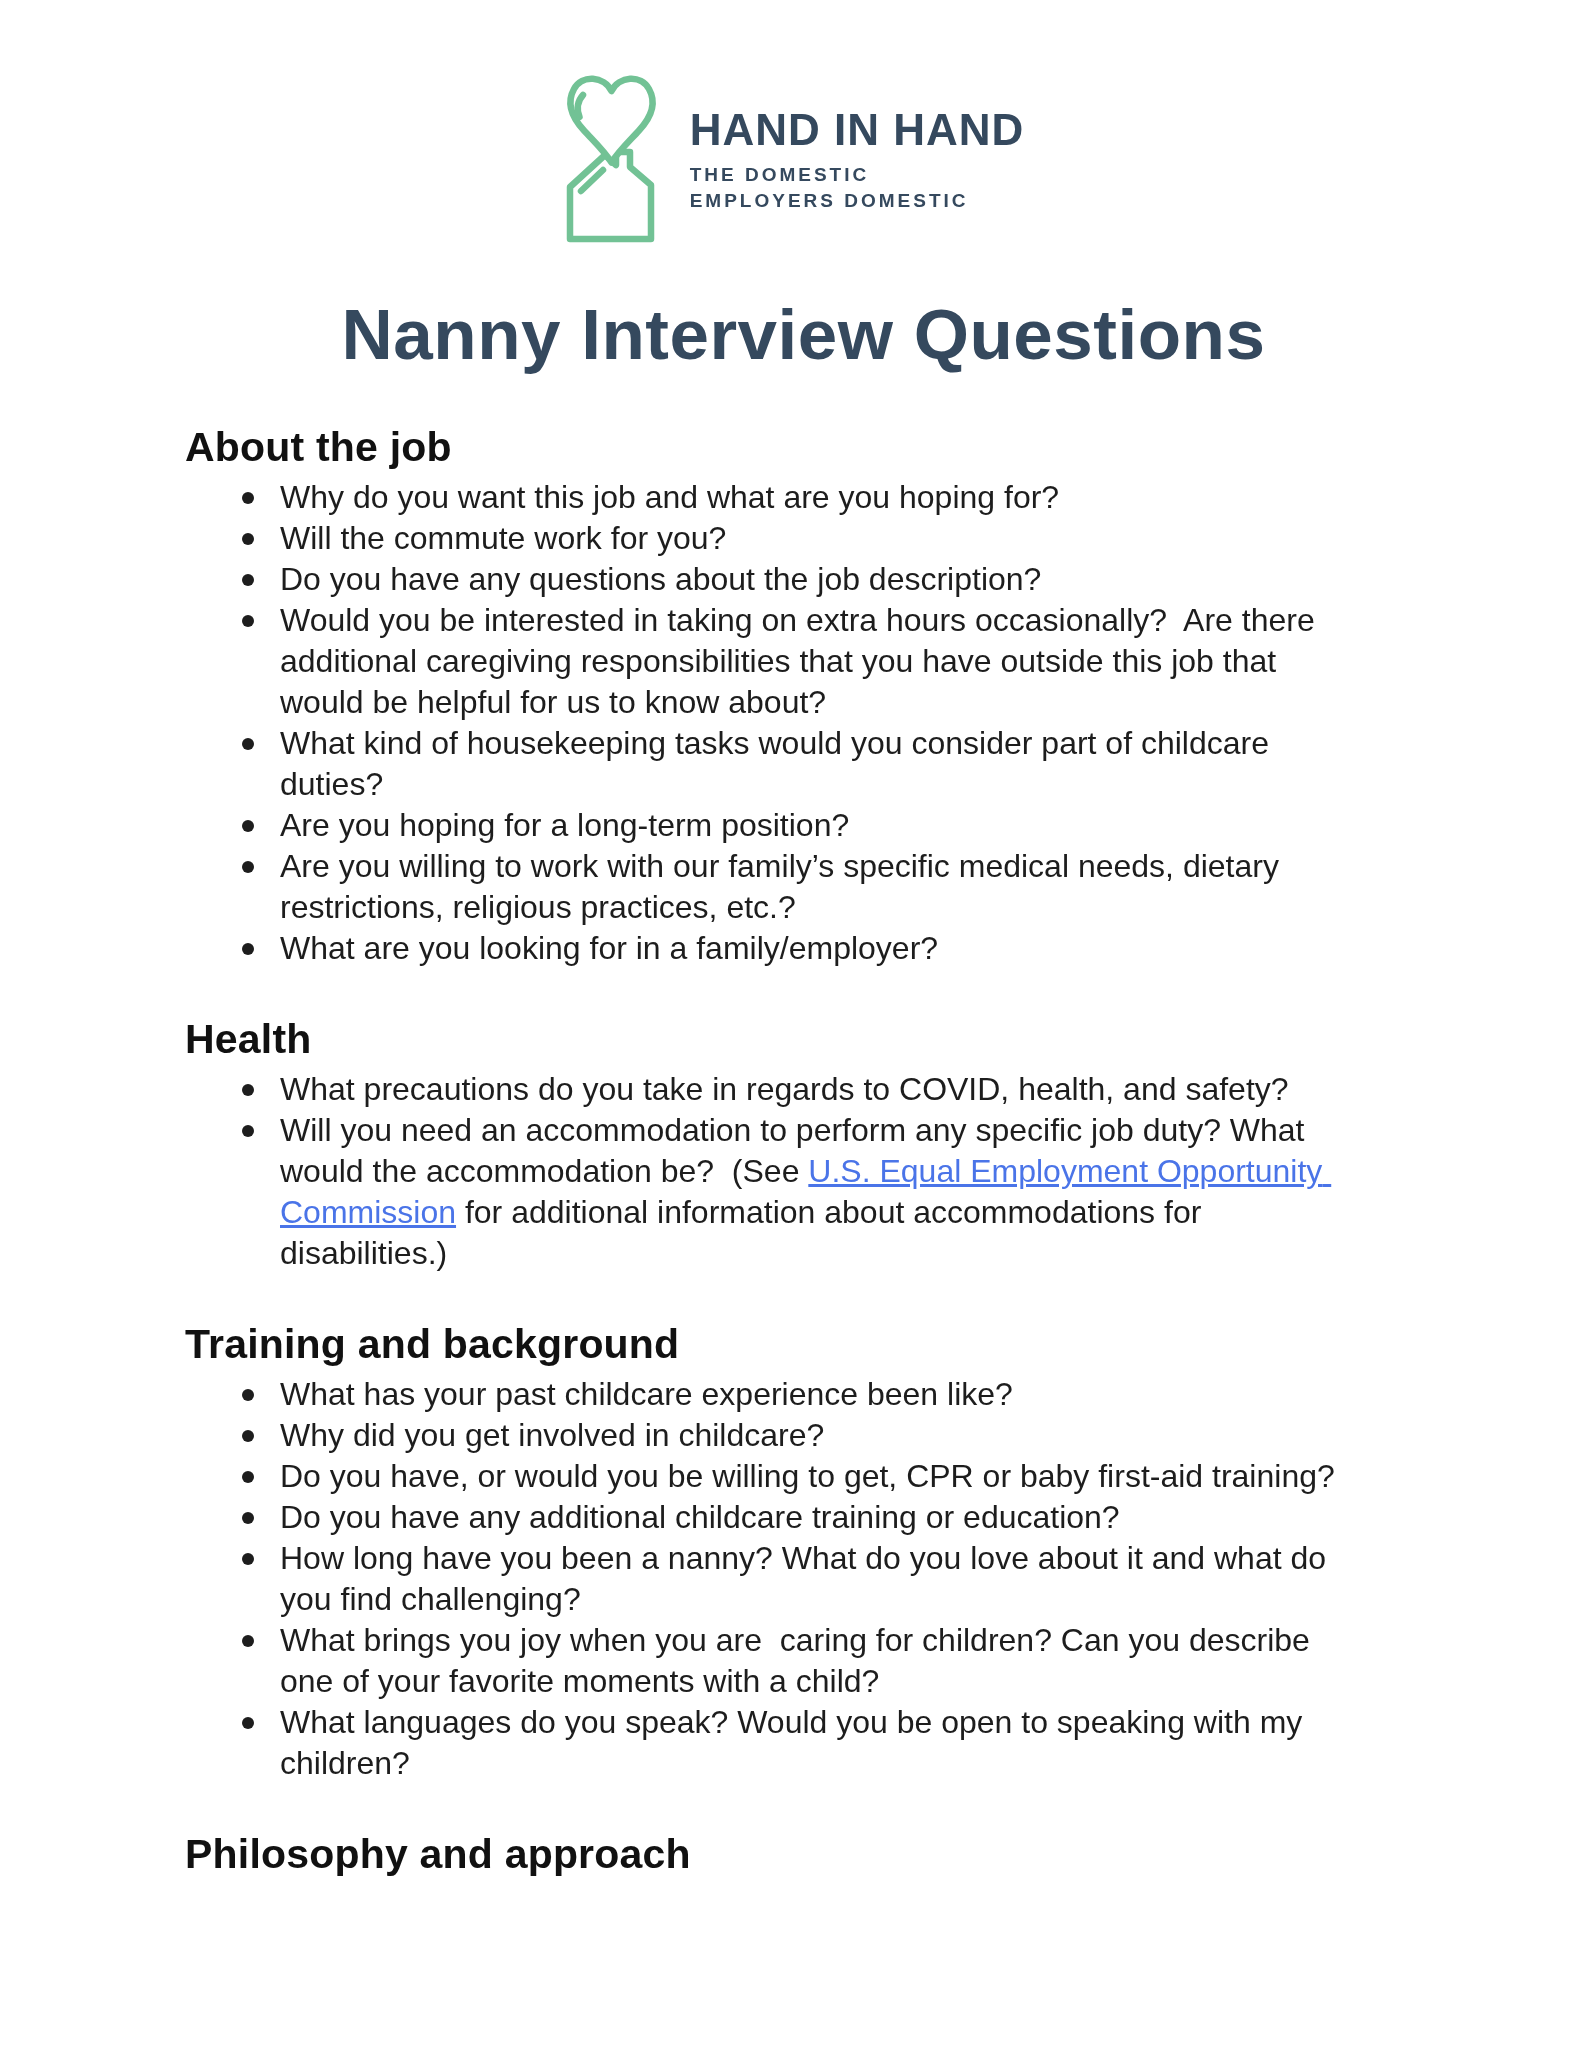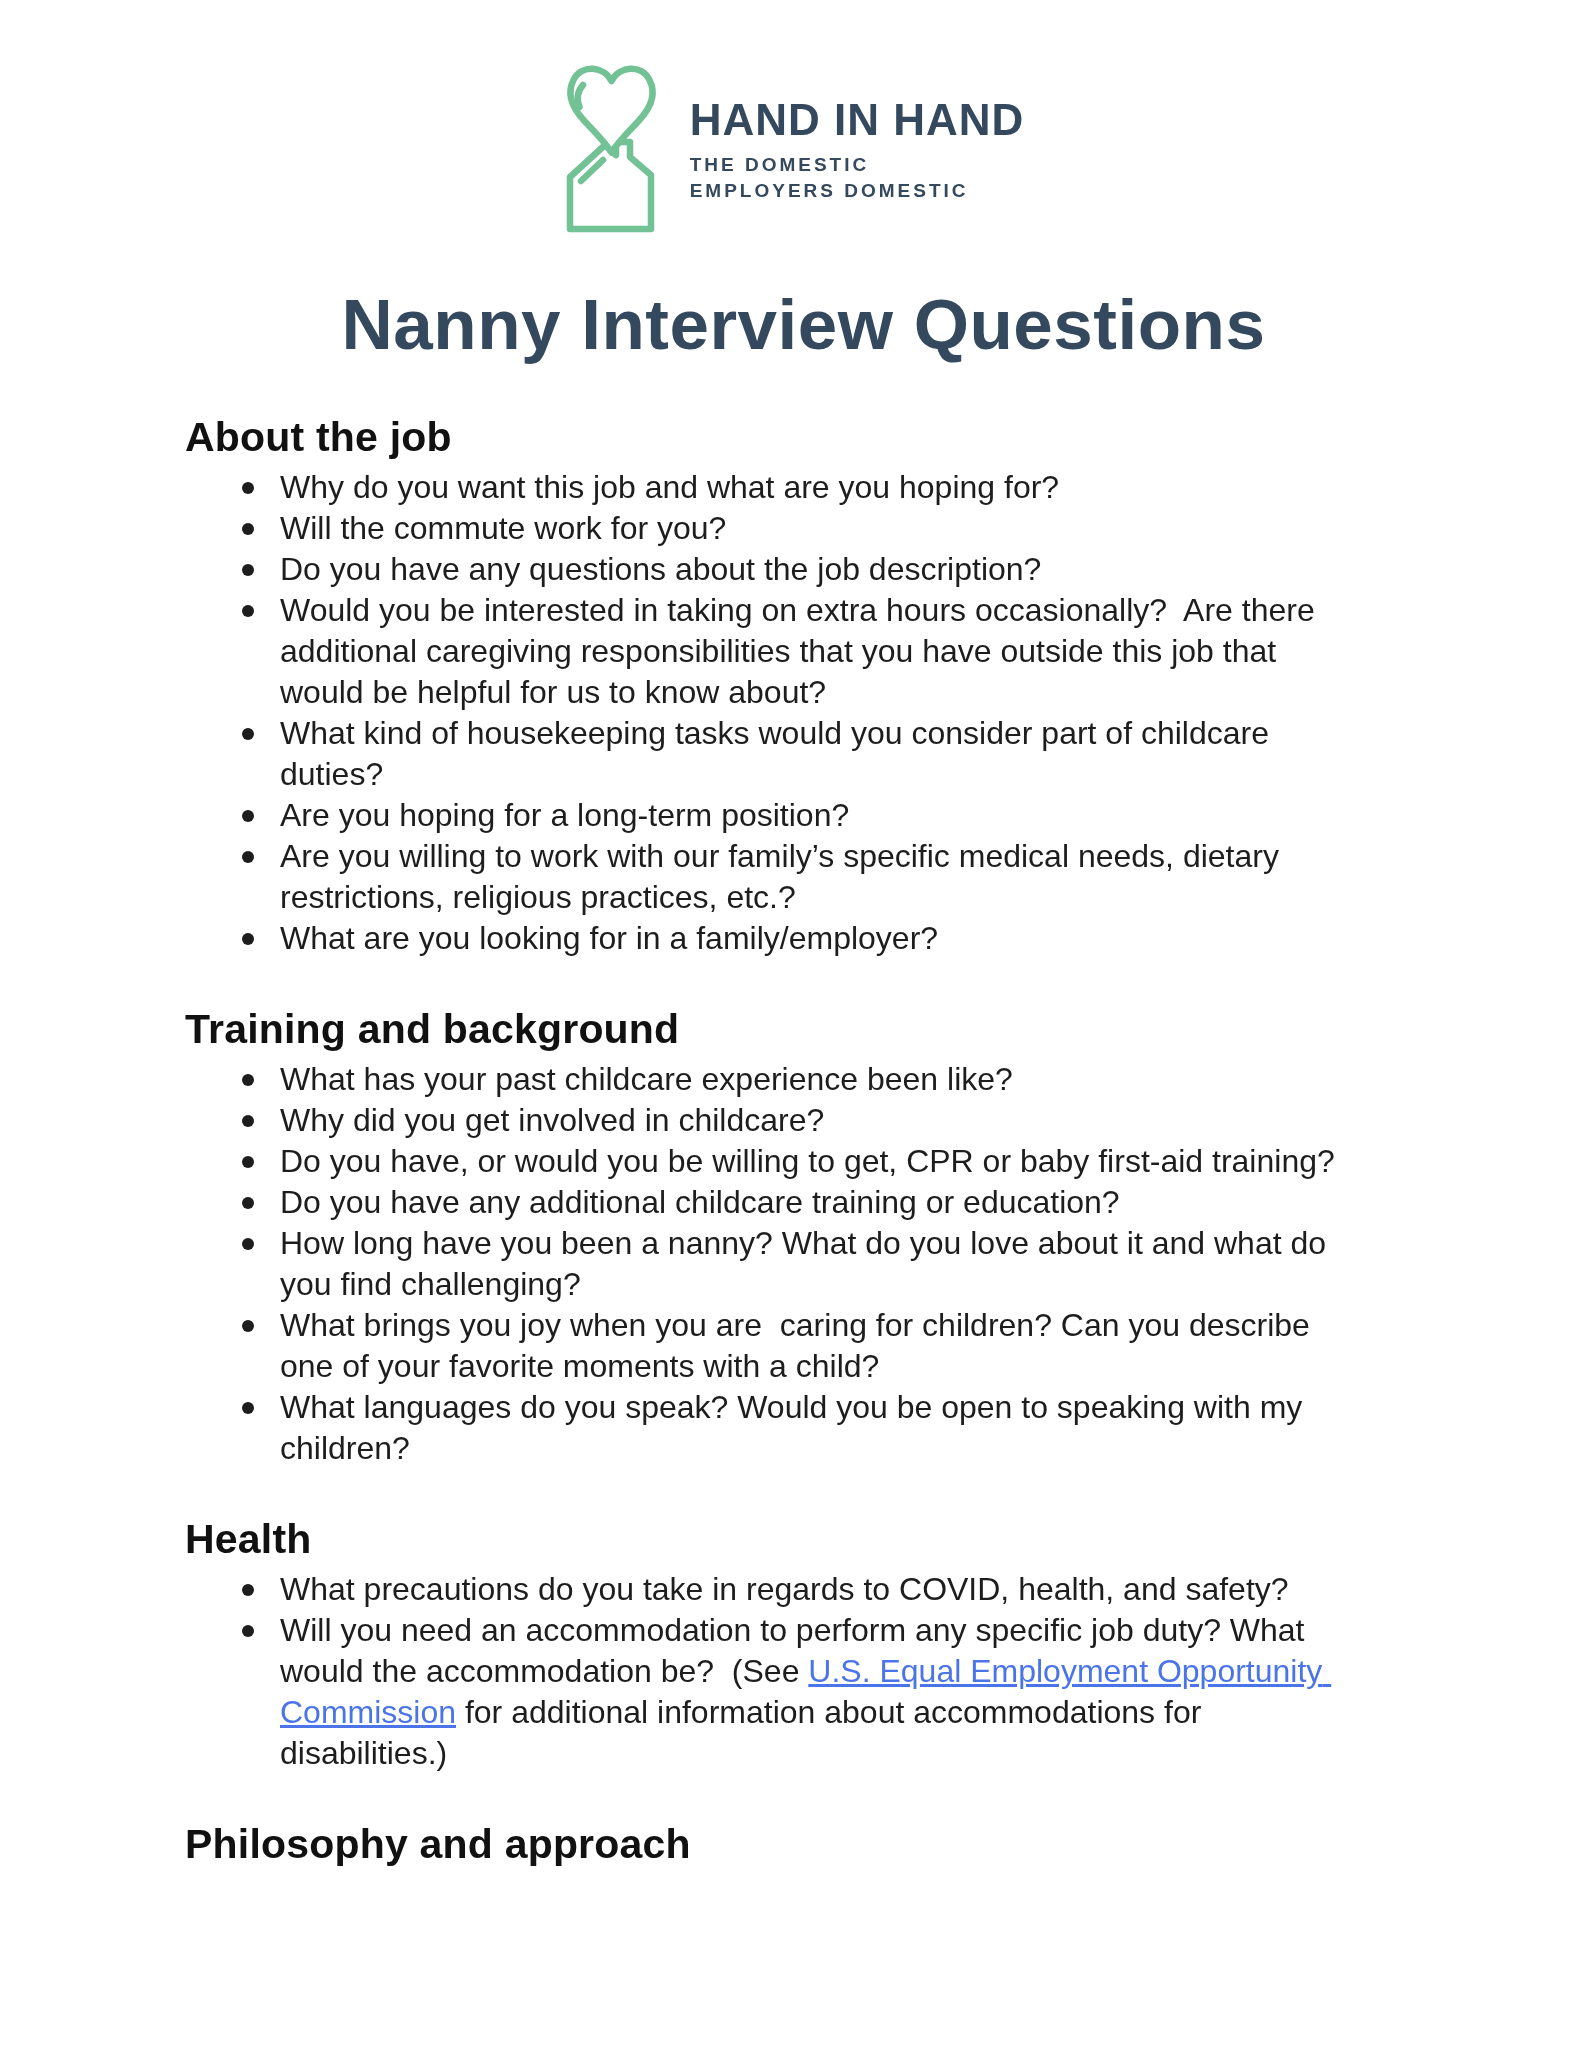--- a/index.html
+++ b/index.html
@@ -4,21 +4,21 @@
 <style>
   html,body{margin:0;padding:0;}
   body{
     width:1583px;height:2048px;background:#ffffff;overflow:hidden;
     font-family:"Liberation Sans","DejaVu Sans",sans-serif;
     -webkit-font-smoothing:antialiased;
   }
   .page{position:relative;width:1583px;height:2048px;background:#ffffff;}
 
   
-  .logo-row{display:flex;justify-content:center;margin:4px;padding-top:54px;}
+  .logo-row{display:flex;justify-content:center;margin:14px;padding-top:54px;}
   .logo-icon{width:105px;height:178px;flex:0 0 auto;}
   .logo-text{margin-left:26px;padding-top:40px;}
   .brand-name{
     font-size:44px;font-weight:700;color:#35495E;line-height:1;
     letter-spacing:1px;
   }
   .brand-sub{
     font-size:19px;font-weight:700;color:#35495E;line-height:26px;
     letter-spacing:3px;margin-top:10px;
   }
@@ -82,37 +82,37 @@
       <li><span class="dot"></span><span class="txt">Do you have any questions about the job description?</span></li>
       <li><span class="dot"></span><span class="txt">Would you be interested in taking on extra hours occasionally?  Are there additional caregiving responsibilities that you have outside this job that would be helpful for us to know about?</span></li>
       <li><span class="dot"></span><span class="txt">What kind of housekeeping tasks would you consider part of childcare duties?</span></li>
       <li><span class="dot"></span><span class="txt">Are you hoping for a long-term position?</span></li>
       <li><span class="dot"></span><span class="txt">Are you willing to work with our family’s specific medical needs, dietary restrictions, religious practices, etc.?</span></li>
       <li><span class="dot"></span><span class="txt">What are you looking for in a family/employer?</span></li>
     </ul>
   </div>
 
   <div class="section">
+    <h2>Health</h2>
+    <ul class="bullets">
+      <li><span class="dot"></span><span class="txt">What precautions do you take in regards to COVID, health, and safety?</span></li>
+      <li><span class="dot"></span><span class="txt"><span>Will you need an accommodation to perform any specific job duty? What would the accommodation be?  (See </span><a class="doc-link">U.S. Equal Employment Opportunity Commission</a><span> for additional information about accommodations for disabilities.)</span></span></li>
+    </ul>
+  </div>
+
+  <div class="section">
     <h2>Training and background</h2>
     <ul class="bullets">
       <li><span class="dot"></span><span class="txt">What has your past childcare experience been like?</span></li>
       <li><span class="dot"></span><span class="txt">Why did you get involved in childcare?</span></li>
       <li><span class="dot"></span><span class="txt">Do you have, or would you be willing to get, CPR or baby first-aid training?</span></li>
       <li><span class="dot"></span><span class="txt">Do you have any additional childcare training or education?</span></li>
       <li><span class="dot"></span><span class="txt">How long have you been a nanny? What do you love about it and what do you find challenging?</span></li>
       <li><span class="dot"></span><span class="txt">What brings you joy when you are  caring for children? Can you describe one of your favorite moments with a child?</span></li>
       <li><span class="dot"></span><span class="txt">What languages do you speak? Would you be open to speaking with my children?</span></li>
     </ul>
   </div>
 
   <div class="section">
-    <h2>Health</h2>
-    <ul class="bullets">
-      <li><span class="dot"></span><span class="txt">What precautions do you take in regards to COVID, health, and safety?</span></li>
-      <li><span class="dot"></span><span class="txt"><span>Will you need an accommodation to perform any specific job duty? What would the accommodation be?  (See </span><a class="doc-link">U.S. Equal Employment Opportunity Commission</a><span> for additional information about accommodations for disabilities.)</span></span></li>
-    </ul>
-  </div>
-
-  <div class="section">
     <h2>Philosophy and approach</h2>
   </div>
 
 </div>
 
 </body></html>

